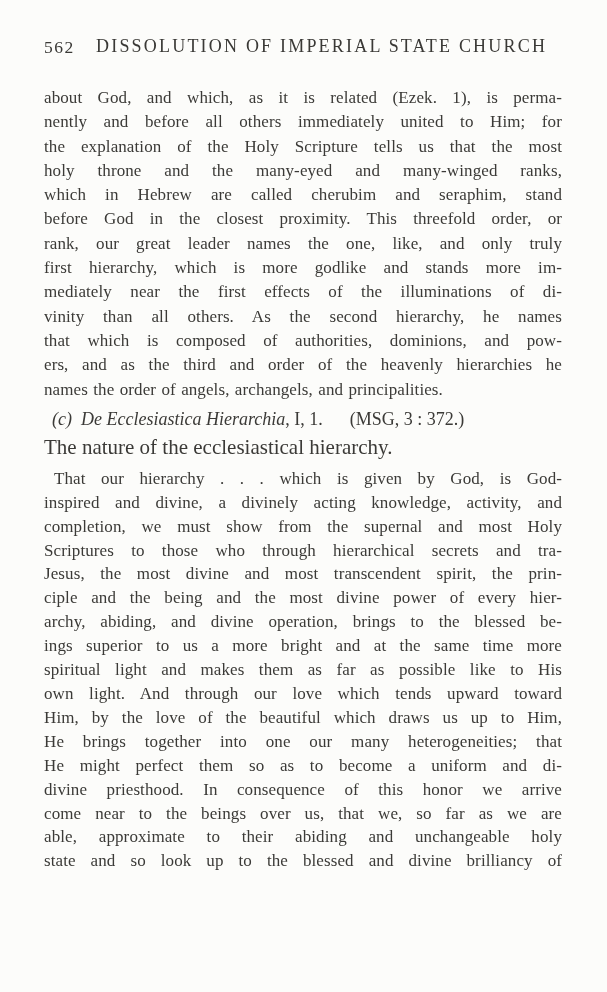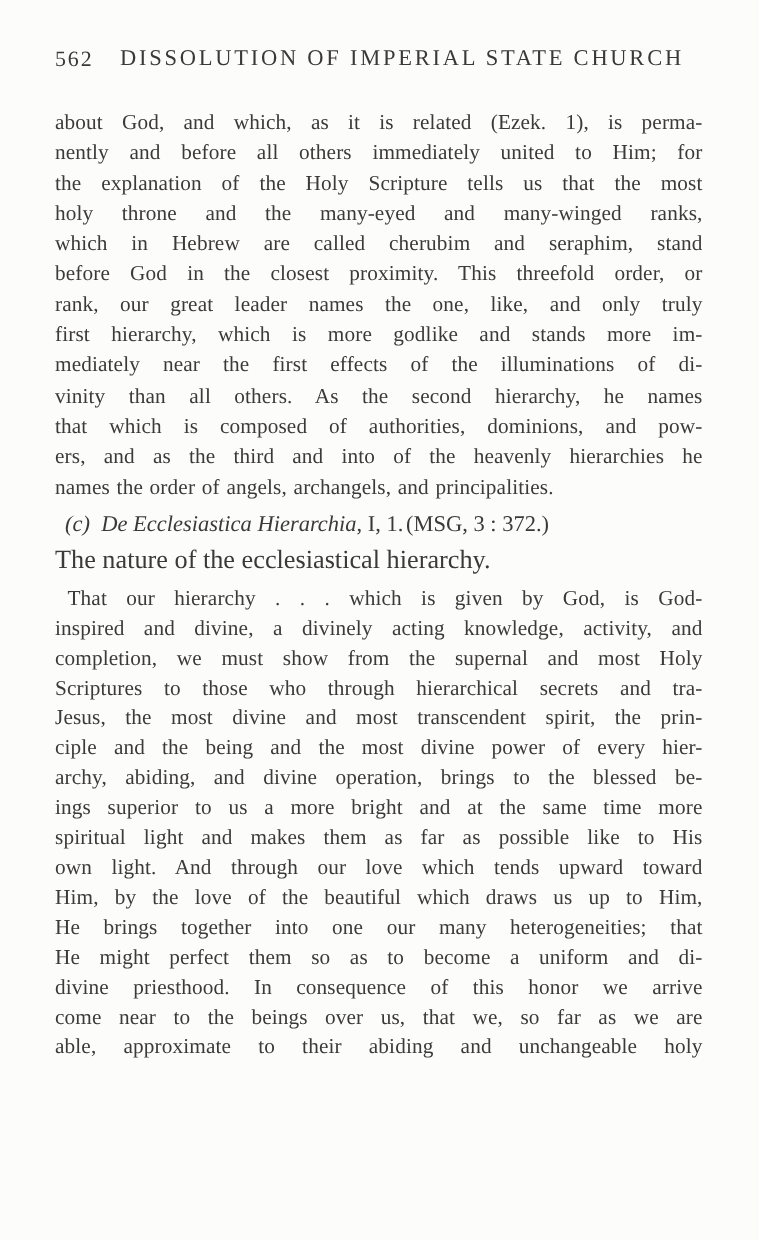--- a/index.html
+++ b/index.html
@@ -70,21 +70,21 @@
     line-height: 24px;
     white-space: nowrap;
   }
   .citation .it {
     font-style: italic;
   }
   .citation .cit-label {
     margin-right: 9px;
   }
   .citation .cit-source {
-    margin-left: 2px;
+    margin-left: 27px;
   }
   .section-note {
     margin-top: 5px;
     font-size: 21px;
     line-height: 22px;
   }
   .para-main {
     margin-top: 9px;
   }
 </style>
@@ -105,21 +105,21 @@
         <div class="line">nently and before all others immediately united to Him; for</div>
         <div class="line">the explanation of the Holy Scripture tells us that the most</div>
         <div class="line">holy throne and the many-eyed and many-winged ranks,</div>
         <div class="line">which in Hebrew are called cherubim and seraphim, stand</div>
         <div class="line">before God in the closest proximity.  This threefold order, or</div>
         <div class="line">rank, our great leader names the one, like, and only truly</div>
         <div class="line">first hierarchy, which is more godlike and stands more im-</div>
         <div class="line">mediately near the first effects of the illuminations of di-</div>
         <div class="line">vinity than all others.  As the second hierarchy, he names</div>
         <div class="line">that which is composed of authorities, dominions, and pow-</div>
-        <div class="line">ers, and as the third and into of the heavenly hierarchies he</div>
+        <div class="line">ers, and as the third and order of the heavenly hierarchies he</div>
         <div class="line">names the order of angels, archangels, and principalities.</div>
       </div>
 
     <div class="citation">
       <span class="it cit-label">(c)</span><span class="it">De Ecclesiastica Hierarchia</span><span>, I, 1.</span><span class="cit-source">(MSG, 3 : 372.)</span>
     </div>
 
     <div class="section-note">The nature of the ecclesiastical hierarchy.</div>
 
     <div class="para tight indent-first para-main">
@@ -132,17 +132,18 @@
         <div class="line">archy, abiding, and divine operation, brings to the blessed be-</div>
         <div class="line">ings superior to us a more bright and at the same time more</div>
         <div class="line">spiritual light and makes them as far as possible like to His</div>
         <div class="line">own light.  And through our love which tends upward toward</div>
         <div class="line">Him, by the love of the beautiful which draws us up to Him,</div>
         <div class="line">He brings together into one our many heterogeneities; that</div>
         <div class="line">He might perfect them so as to become a uniform and di-</div>
         <div class="line">divine priesthood.  In consequence of this honor we arrive</div>
         <div class="line">come near to the beings over us, that we, so far as we are</div>
         <div class="line">able, approximate to their abiding and unchangeable holy</div>
+        <div class="line">state and so look up to the blessed and divine brilliancy of</div>
       </div>
 
   </div>
 
 </div>
 
 </body></html>

